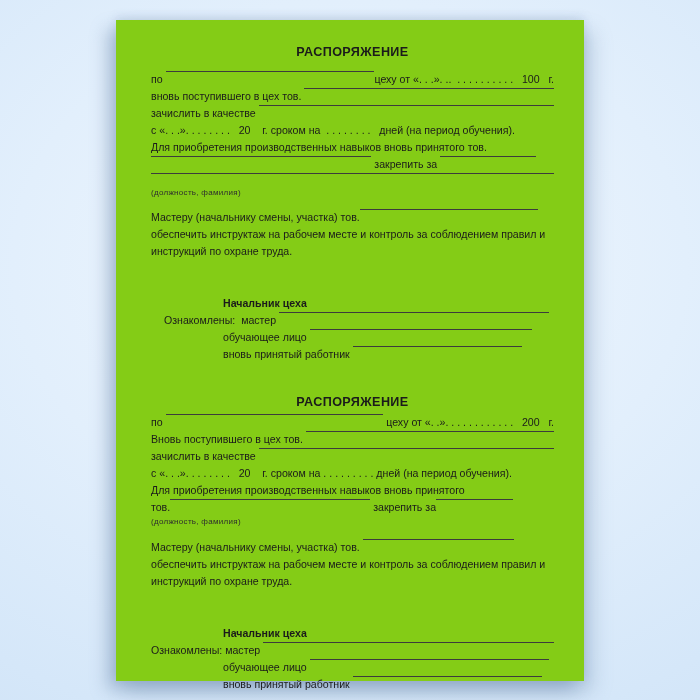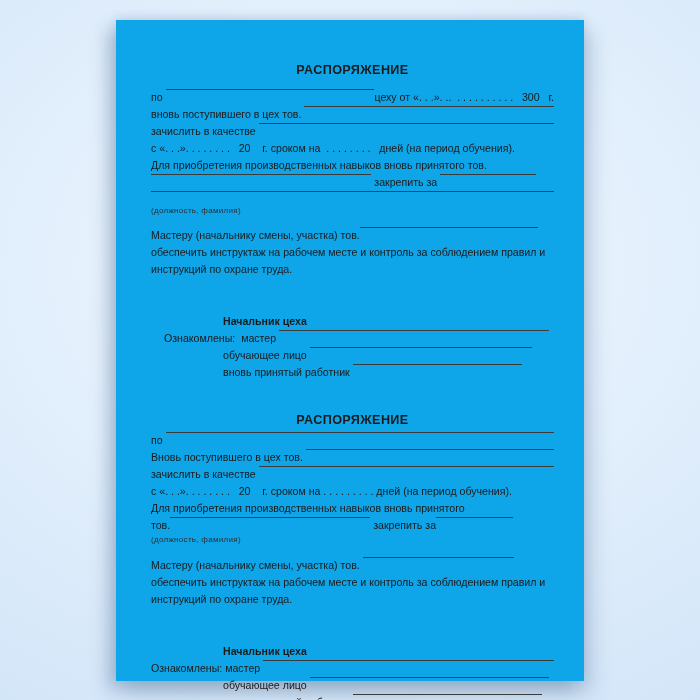--- a/index.html
+++ b/index.html
@@ -7,25 +7,25 @@
   body {
     overflow: hidden;
     font-family: "Liberation Sans", sans-serif;
     background: radial-gradient(120% 95% at 50% 38%,
                 #f0f7fe 0%, #e2effc 40%, #d5e7f9 72%, #cbdff4 100%);
   }
   .paper {
     position: absolute;
     left: 116px; top: 20px;
     width: 468px; height: 661px;
-    background: #0ea5e9;
+    background: #84cc16;
     box-shadow: -9px 9px 16px rgba(98,128,164,.40),
                  9px 11px 18px rgba(98,128,164,.28),
                  0 -3px 9px rgba(98,128,164,.18);
-    padding: 42px 30px 0 35px;
+    padding: 24px 30px 0 35px;
     color: #1b1b1b;
   }
   .form { font-size: 10.6px; line-height: 17px; }
   .title {
     font-size: 12.6px; font-weight: bold; text-align: center;
     line-height: 17px; letter-spacing: .4px;
   }
   .t1 .title { margin-bottom: 10px; }
   .t2 { margin-top: 31px; }
   .t2 .title { margin-bottom: 3px; }
@@ -50,21 +50,21 @@
 <body>
 
 <div class="paper">
 
   <section class="form t1">
     <div class="title">РАСПОРЯЖЕНИЕ</div>
 
     <div class="row">
       <span class="t">по </span>
       <span class="ul"></span>
-      <span class="t">цеху от «. . .». ..  . . . . . . . . . .   300   г.</span>
+      <span class="t">цеху от «. . .». ..  . . . . . . . . . .   100   г.</span>
     </div>
 
     <div class="row">
       <span class="t">вновь поступившего в цех тов. </span>
       <span class="ul"></span>
     </div>
 
     <div class="row">
       <span class="t">зачислить в качестве </span>
       <span class="ul"></span>
@@ -118,20 +118,21 @@
       <span class="ul" style="margin-right:32px"></span>
     </div>
   </section>
 
   <section class="form t2">
     <div class="title">РАСПОРЯЖЕНИЕ</div>
 
     <div class="row">
       <span class="t">по </span>
       <span class="ul"></span>
+      <span class="t"> цеху от «. .». . . . . . . . . . . .   200   г.</span>
     </div>
 
     <div class="row">
       <span class="t">Вновь поступившего в цех тов. </span>
       <span class="ul"></span>
     </div>
 
     <div class="row">
       <span class="t">зачислить в качестве </span>
       <span class="ul"></span>

